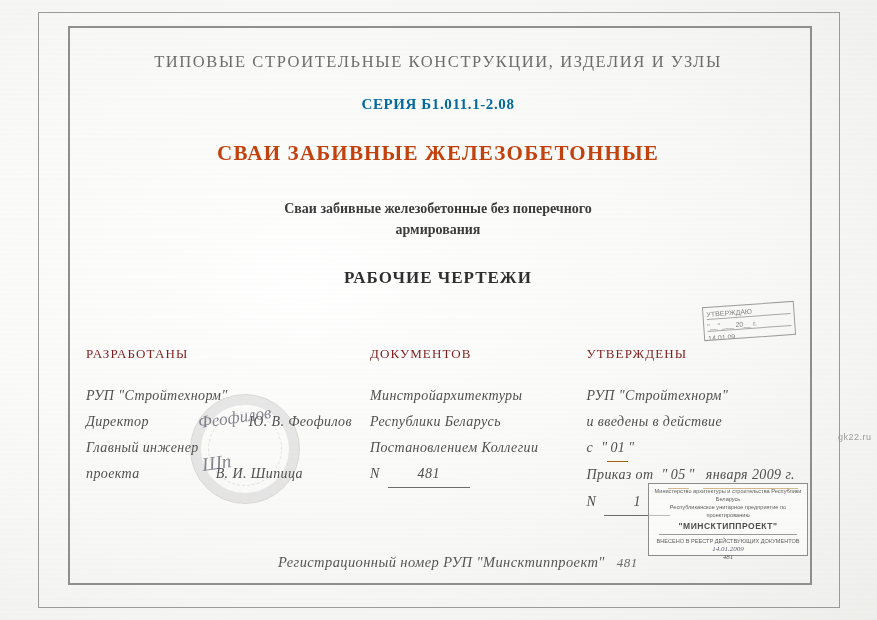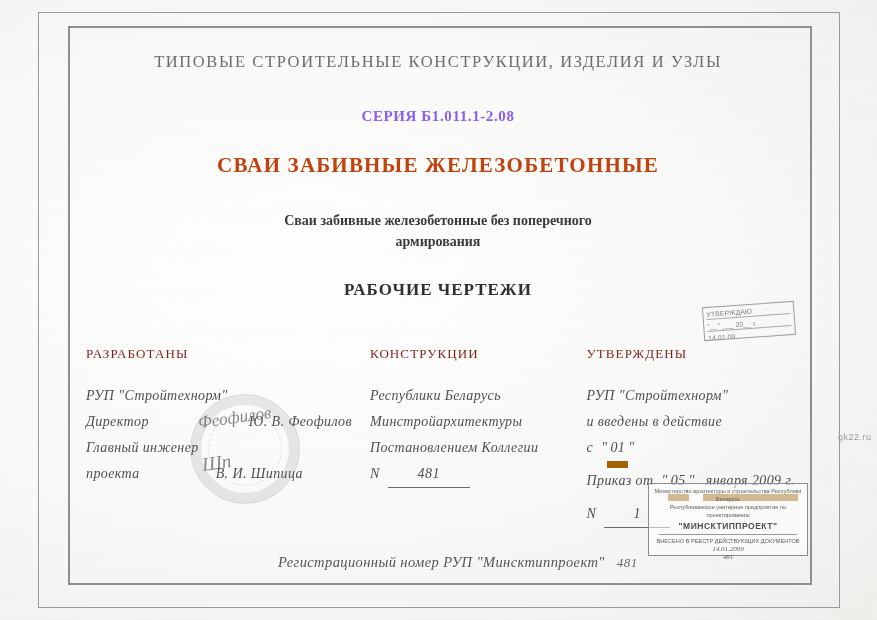--- a/index.html
+++ b/index.html
@@ -57,22 +57,22 @@
     letter-spacing: 1.6px;
     color: #6d6d6d;
     margin-top: 16px;
     font-family: "Liberation Serif", serif;
   }
   .t-series {
     text-align: center;
     font-size: 15px;
     font-weight: bold;
     letter-spacing: 0.6px;
-    color: #8b5cf6;
-    margin-top: 36px;
+    color: #0369a1;
+    margin-top: 24px;
   }
   .t-heading2 {
     text-align: center;
     font-size: 21px;
     font-weight: bold;
     letter-spacing: 1.2px;
     color: #c2410c;
     margin-top: 28px;
   }
   .t-issue {
@@ -130,21 +130,21 @@
     color: #4f4f4f;
     line-height: 26px;
     letter-spacing: 0.4px;
   }
   .line-row {
     display: flex;
     align-items: baseline;
     white-space: nowrap;
   }
   .ul {
-    border-bottom: 7px solid #a16207;
+    border-bottom: 1px solid #a16207;
     display: inline-block;
     padding: 0 3px;
   }
   .gap {
     display: inline-block;
     width: 8px;
   }
   .num-line {
     display: inline-block;
     min-width: 74px;
@@ -346,24 +346,24 @@
             <span>В. И. Шипица</span>
           </div>
         </div>
 
         <div class="stamp-round"></div>
         <div class="sig-scribble sig-1">Феофилов</div>
         <div class="sig-scribble sig-2">Шп</div>
       </div>
 
       <div class="col col-b">
-        <div class="col-title">КОНСТРУКЦИИ</div>
+        <div class="col-title">ДОКУМЕНТОВ</div>
         <div class="hand">
+          <div>Минстройархитектуры</div>
           <div>Республики Беларусь</div>
-          <div>Минстройархитектуры</div>
           <div>Постановлением Коллегии</div>
           <div class="line-row">
             <span>N</span>
             <span class="gap"></span>
             <span class="num-line">481</span>
           </div>
         </div>
       </div>
 
       <div class="col col-c">

